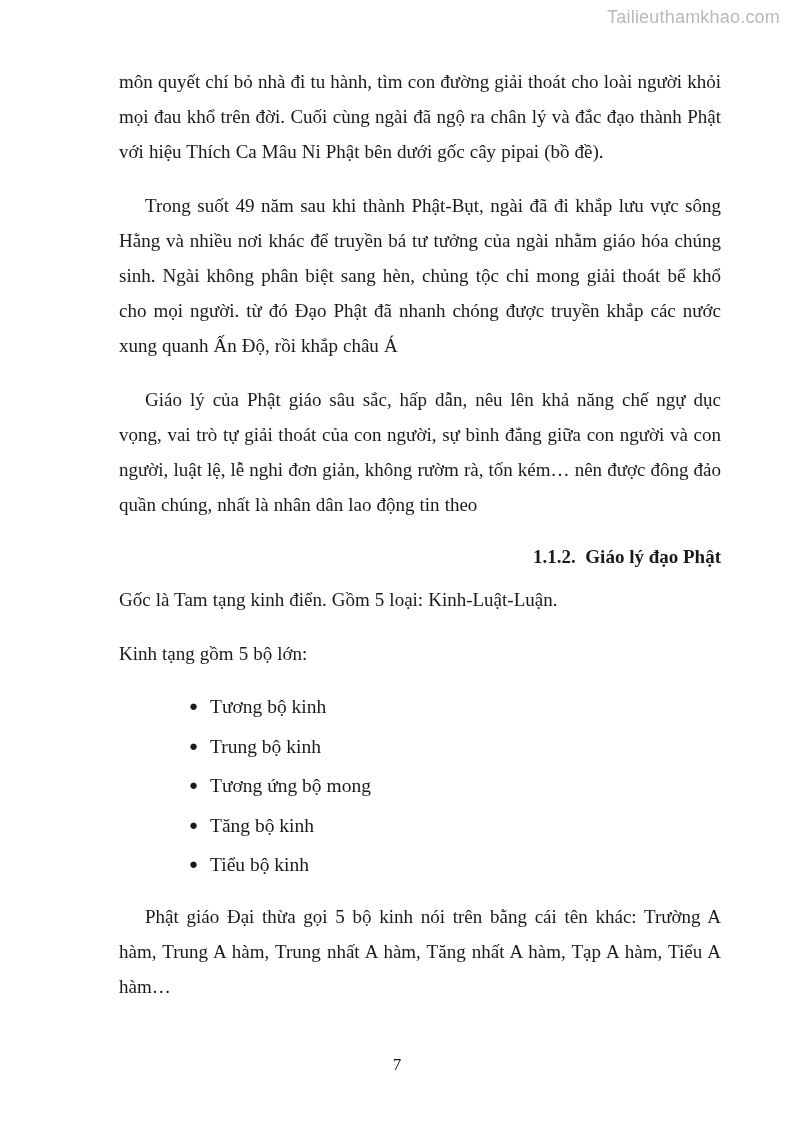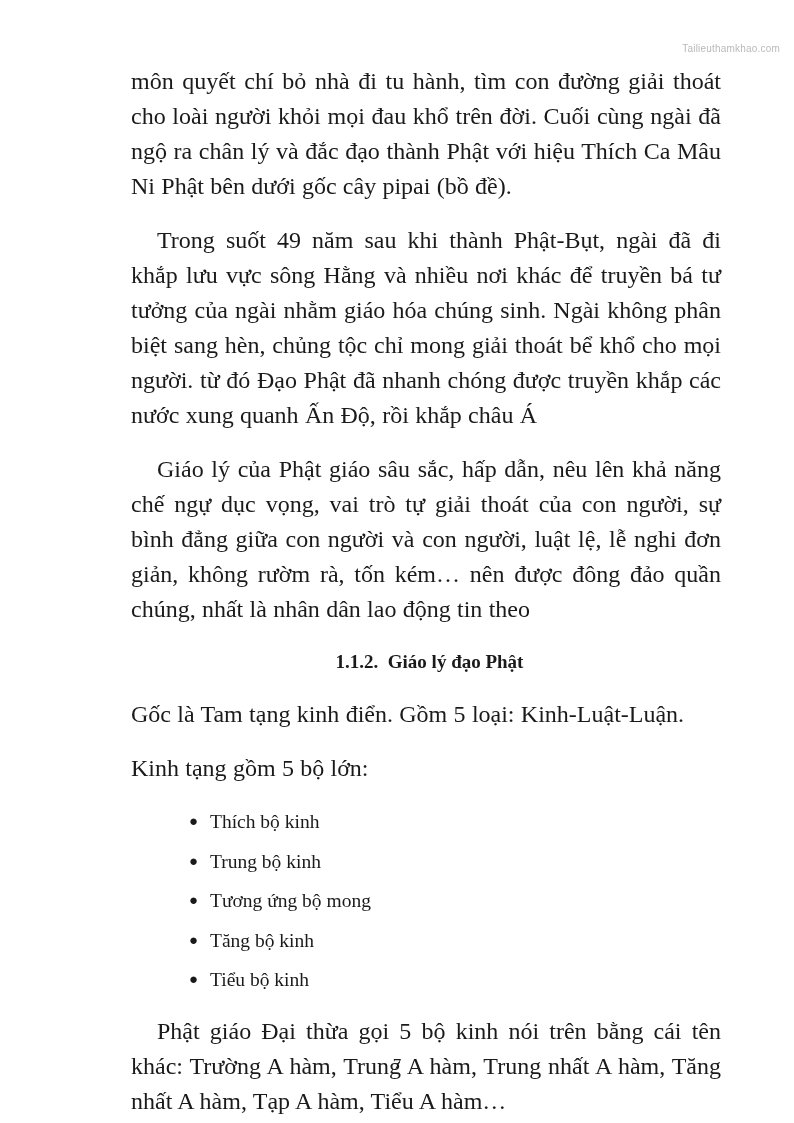--- a/index.html
+++ b/index.html
@@ -15,54 +15,53 @@
     background: #ffffff;
     overflow: hidden;
     font-family: "Liberation Serif", "DejaVu Serif", serif;
     color: #1a1a1a;
   }
   .watermark {
     position: absolute;
     top: 7px;
     right: 14px;
     font-family: "Liberation Sans", "DejaVu Sans", sans-serif;
-    font-size: 10px;
+    font-size: 18px;
     letter-spacing: 0.2px;
     color: #b9b9b9;
     white-space: nowrap;
     user-select: none;
-    margin-top: 36px;
   }
   .content {
     position: absolute;
     left: 115px;
     top: 64px;
     width: 606px;
   }
   p.para {
-    margin: 0 0 19px 16px;
-    font-size: 24px;
+    margin: 0 0 19px 4px;
+    font-size: 19px;
     line-height: 35px;
     text-align: justify;
     text-indent: 26px;
     word-spacing: 0.3px;
   }
   p.para.noindent {
     text-indent: 0;
   }
   p.para.lastline-left {
     text-align-last: left;
   }
   h3.heading {
-    margin: 0 0 19px 0;
+    margin: 0 0 9px 0;
     padding-left: 23px;
     font-size: 19px;
     line-height: 32px;
     font-weight: bold;
-    text-align: center;
+    text-align: right;
     white-space: pre;
   }
   ul.bullets {
     list-style: none;
     margin: 4px 0 17px 0;
     padding: 0;
   }
   ul.bullets li {
     position: relative;
     margin: 0 0 6px 0;
@@ -106,21 +105,21 @@
     <h3 class="heading">1.1.2.  Giáo lý đạo Phật</h3>
 
     <p class="para noindent">Gốc là Tam tạng kinh điển. Gồm 5 loại: Kinh-Luật-Luận.</p>
 
 
     <p class="para noindent">Kinh tạng gồm 5 bộ lớn:</p>
 
     <ul class="bullets">
       <li>
         <span class="bullet-dot">●</span>
-        <span>Thích bộ kinh</span>
+        <span>Tương bộ kinh</span>
       </li>
       <li>
         <span class="bullet-dot">●</span>
         <span>Trung bộ kinh</span>
       </li>
       <li>
         <span class="bullet-dot">●</span>
         <span>Tương ứng bộ mong</span>
       </li>
       <li>

